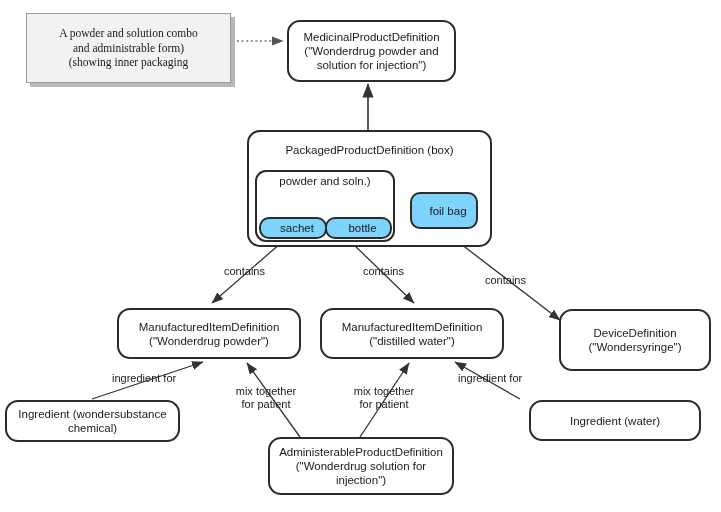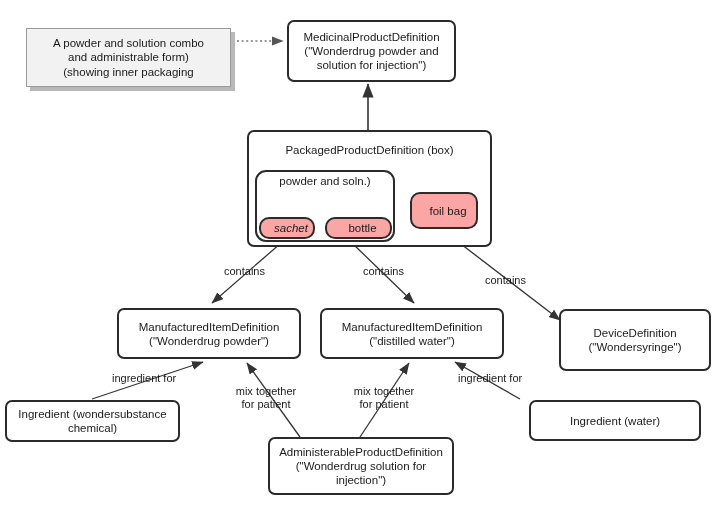--- a/index.html
+++ b/index.html
@@ -25,42 +25,42 @@
   }
   .node {
     position: absolute;
     box-sizing: border-box;
     display: flex;
     align-items: center;
     justify-content: center;
     text-align: center;
     background: #ffffff;
     border: 2px solid #2b2b2b;
-    border-radius: 7px;
+    border-radius: 13px;
     color: #1a1a1a;
     font-size: 11.5px;
     line-height: 14px;
     padding: 2px 6px;
     z-index: 2;
   }
   .node-inner-pkg {
     position: absolute;
     box-sizing: border-box;
     background: #ffffff;
     border: 2px solid #2b2b2b;
     border-radius: 11px;
     z-index: 3;
   }
   .pill {
     position: absolute;
     box-sizing: border-box;
     display: flex;
     align-items: center;
     justify-content: center;
-    background: #fca5a5;
+    background: #7dd3fc;
     border: 2px solid #2b2b2b;
     border-radius: 10px;
     font-size: 11.5px;
     color: #1a1a1a;
     z-index: 4;
     padding-left: 8px;
   }
   .pkg-title {
     position: absolute;
     text-align: center;
@@ -122,21 +122,21 @@
 
     <line x1="92" y1="399" x2="203" y2="362" stroke="#333333" stroke-width="1.3" marker-end="url(#arrowSolid)"></line>
 
     <line x1="300" y1="437" x2="247" y2="363" stroke="#333333" stroke-width="1.3" marker-end="url(#arrowSolid)"></line>
 
     <line x1="360" y1="437" x2="409" y2="363" stroke="#333333" stroke-width="1.3" marker-end="url(#arrowSolid)"></line>
 
     <line x1="520" y1="399" x2="455" y2="362" stroke="#333333" stroke-width="1.3" marker-end="url(#arrowSolid)"></line>
   </svg>
 
-  <div class="note" style="left:26px; top:28px; width:205px; height:59px;">
+  <div class="note" style="left:26px; top:13px; width:205px; height:70px;font-family:Liberation Serif, serif;">
     <div>
       <div>A powder and solution combo</div>
       <div>and administrable form)</div>
       <div>(showing inner packaging</div>
     </div>
   </div>
 
   <div class="node" style="left:287px; top:20px; width:169px; height:62px;">
     <div>
       <div>MedicinalProductDefinition</div>
@@ -146,21 +146,21 @@
   </div>
 
   <div class="node" style="left:247px; top:130px; width:245px; height:117px; align-items:flex-start; justify-content:flex-start;"></div>
   <div class="pkg-title" style="left:247px; top:143px; width:245px;">PackagedProductDefinition (box)</div>
 
   <div class="node-inner-pkg" style="left:255px; top:170px; width:140px; height:72px;"></div>
   <div class="pkg-title" style="left:255px; top:174px; width:140px;">
     <div>powder and soln.)</div>
   </div>
 
-  <div class="pill" style="left:259px; top:217px; width:56px; height:22px;font-style:italic;">
+  <div class="pill" style="left:259px; top:217px; width:68px; height:22px;">
     <span>sachet</span>
   </div>
 
   <div class="pill" style="left:325px; top:217px; width:67px; height:22px;">
     <span>bottle</span>
   </div>
 
   <div class="pill" style="left:410px; top:192px; width:68px; height:37px;">
     <span>foil bag</span>
   </div>

